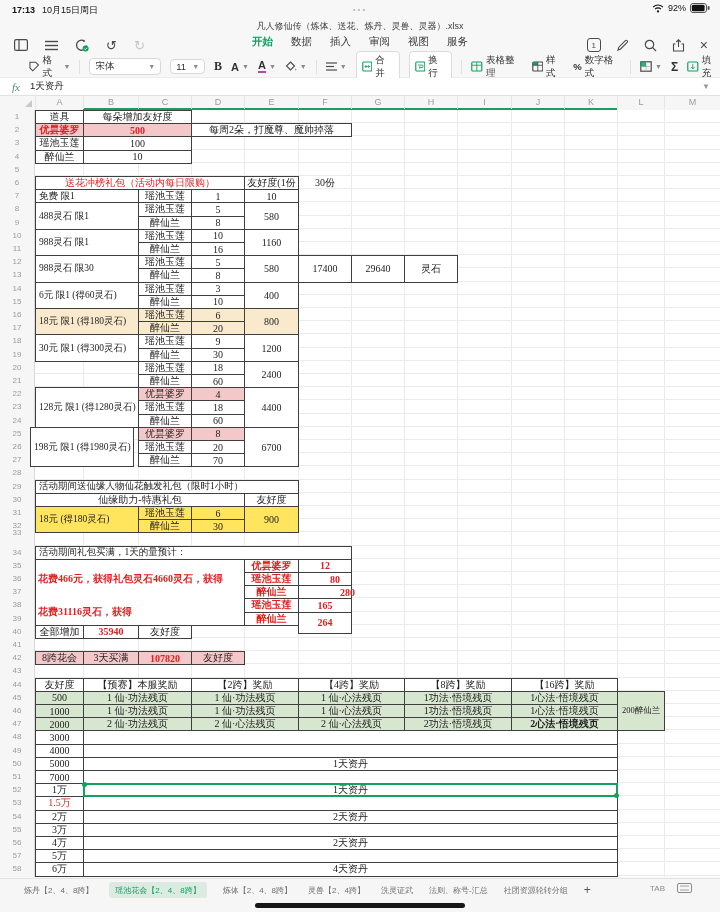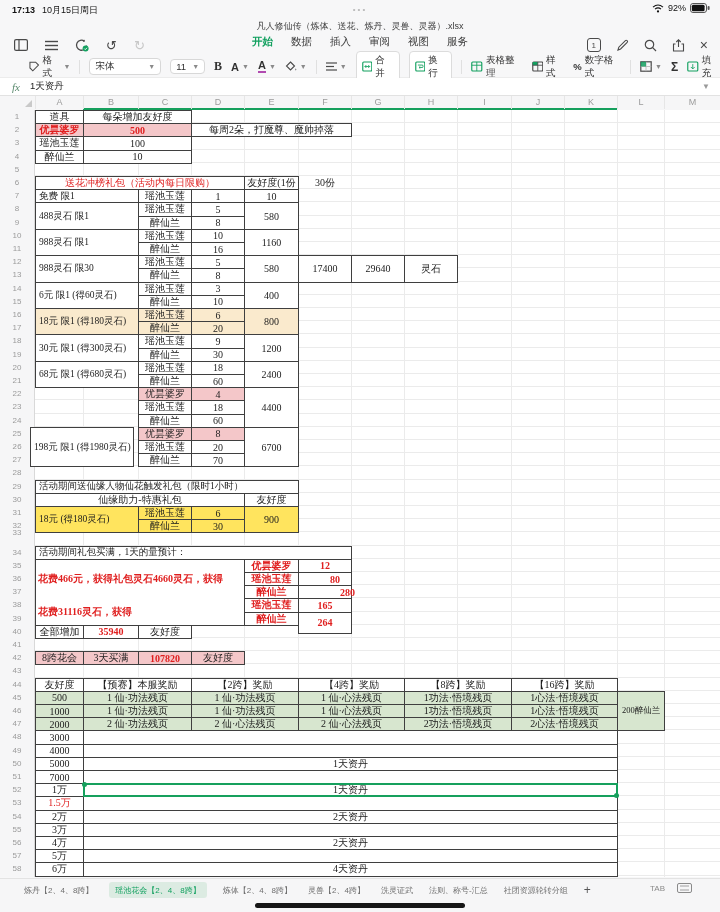--- a/index.html
+++ b/index.html
@@ -401,26 +401,26 @@
     <div class="cell b cream" style="left: 191px; top: 198px; width: 54px; height: 14.2px;">6</div>
     <div class="cell b cream" style="left: 138px; top: 211.2px; width: 54px; height: 14.2px;">醉仙兰</div>
     <div class="cell b cream" style="left: 191px; top: 211.2px; width: 54px; height: 14.2px;">20</div>
     <div class="cell b cream" style="left: 244px; top: 198px; width: 55px; height: 27.4px;">800</div>
     <div class="cell b left" style="left: 35px; top: 224.4px; width: 104px; height: 27.4px;">30元 限1 (得300灵石)</div>
     <div class="cell b" style="left: 138px; top: 224.4px; width: 54px; height: 14.2px;">瑶池玉莲</div>
     <div class="cell b" style="left: 191px; top: 224.4px; width: 54px; height: 14.2px;">9</div>
     <div class="cell b" style="left: 138px; top: 237.6px; width: 54px; height: 14.2px;">醉仙兰</div>
     <div class="cell b" style="left: 191px; top: 237.6px; width: 54px; height: 14.2px;">30</div>
     <div class="cell b" style="left: 244px; top: 224.4px; width: 55px; height: 27.4px;">1200</div>
-    <div class="cell b left" style="left: 35px; top: 250.8px; width: 104px; height: 27.4px;">68元 限1 (得680灵石)</div>
     <div class="cell b" style="left: 138px; top: 250.8px; width: 54px; height: 14.2px;">瑶池玉莲</div>
     <div class="cell b" style="left: 191px; top: 250.8px; width: 54px; height: 14.2px;">18</div>
     <div class="cell b" style="left: 138px; top: 264px; width: 54px; height: 14.2px;">醉仙兰</div>
     <div class="cell b" style="left: 191px; top: 264px; width: 54px; height: 14.2px;">60</div>
     <div class="cell b" style="left: 244px; top: 250.8px; width: 55px; height: 27.4px;">2400</div>
+    <div class="cell b left" style="left: 35px; top: 277.2px; width: 104px; height: 40.6px;">128元 限1 (得1280灵石)</div>
     <div class="cell b pink" style="left: 138px; top: 277.2px; width: 54px; height: 14.2px;">优昙婆罗</div>
     <div class="cell b pink" style="left: 191px; top: 277.2px; width: 54px; height: 14.2px;">4</div>
     <div class="cell b" style="left: 138px; top: 290.4px; width: 54px; height: 14.2px;">瑶池玉莲</div>
     <div class="cell b" style="left: 191px; top: 290.4px; width: 54px; height: 14.2px;">18</div>
     <div class="cell b" style="left: 138px; top: 303.6px; width: 54px; height: 14.2px;">醉仙兰</div>
     <div class="cell b" style="left: 191px; top: 303.6px; width: 54px; height: 14.2px;">60</div>
     <div class="cell b" style="left: 244px; top: 277.2px; width: 55px; height: 40.6px;">4400</div>
     <div class="cell b left" style="left: 30px; top: 316.8px; width: 104px; height: 40.6px;">198元 限1 (得1980灵石)</div>
     <div class="cell b pink" style="left: 138px; top: 316.8px; width: 54px; height: 14.2px;">优昙婆罗</div>
     <div class="cell b pink" style="left: 191px; top: 316.8px; width: 54px; height: 14.2px;">8</div>
@@ -475,21 +475,21 @@
     <div class="cell b green" style="left: 83px; top: 594px; width: 109px; height: 14.2px;">1 仙·功法残页</div>
     <div class="cell b green" style="left: 191px; top: 594px; width: 108px; height: 14.2px;">1 仙·功法残页</div>
     <div class="cell b green" style="left: 298px; top: 594px; width: 107px; height: 14.2px;">1 仙·心法残页</div>
     <div class="cell b green" style="left: 404px; top: 594px; width: 108px; height: 14.2px;">1功法·悟境残页</div>
     <div class="cell b green" style="left: 511px; top: 594px; width: 107px; height: 14.2px;">1心法·悟境残页</div>
     <div class="cell b green" style="left: 35px; top: 607.2px; width: 49px; height: 14.2px;">2000</div>
     <div class="cell b green" style="left: 83px; top: 607.2px; width: 109px; height: 14.2px;">2 仙·功法残页</div>
     <div class="cell b green" style="left: 191px; top: 607.2px; width: 108px; height: 14.2px;">2 仙·心法残页</div>
     <div class="cell b green" style="left: 298px; top: 607.2px; width: 107px; height: 14.2px;">2 仙·心法残页</div>
     <div class="cell b green" style="left: 404px; top: 607.2px; width: 108px; height: 14.2px;">2功法·悟境残页</div>
-    <div class="cell b green" style="left: 511px; top: 607.2px; width: 107px; height: 14.2px;">2心法·悟境残页</div>
+    <div class="cell b green" style="left: 511px; top: 607.2px; width: 107px; height: 14.2px; font-weight: bold;">2心法·悟境残页</div>
     <div class="cell b green small" style="left: 617px; top: 580.8px; width: 48px; height: 40.6px;">200醉仙兰</div>
     <div class="cell b" style="left: 35px; top: 620.4px; width: 49px; height: 14.2px;">3000</div>
     <div class="cell b" style="left: 83px; top: 620.4px; width: 535px; height: 14.2px;"></div>
     <div class="cell b" style="left: 35px; top: 633.6px; width: 49px; height: 14.2px;">4000</div>
     <div class="cell b" style="left: 83px; top: 633.6px; width: 535px; height: 14.2px;"></div>
     <div class="cell b" style="left: 35px; top: 646.8px; width: 49px; height: 14.2px;">5000</div>
     <div class="cell b" style="left: 83px; top: 646.8px; width: 535px; height: 14.2px;">1天资丹</div>
     <div class="cell b" style="left: 35px; top: 660px; width: 49px; height: 14.2px;">7000</div>
     <div class="cell b" style="left: 83px; top: 660px; width: 535px; height: 14.2px;"></div>
     <div class="cell b" style="left: 35px; top: 673.2px; width: 49px; height: 14.2px;">1万</div>

